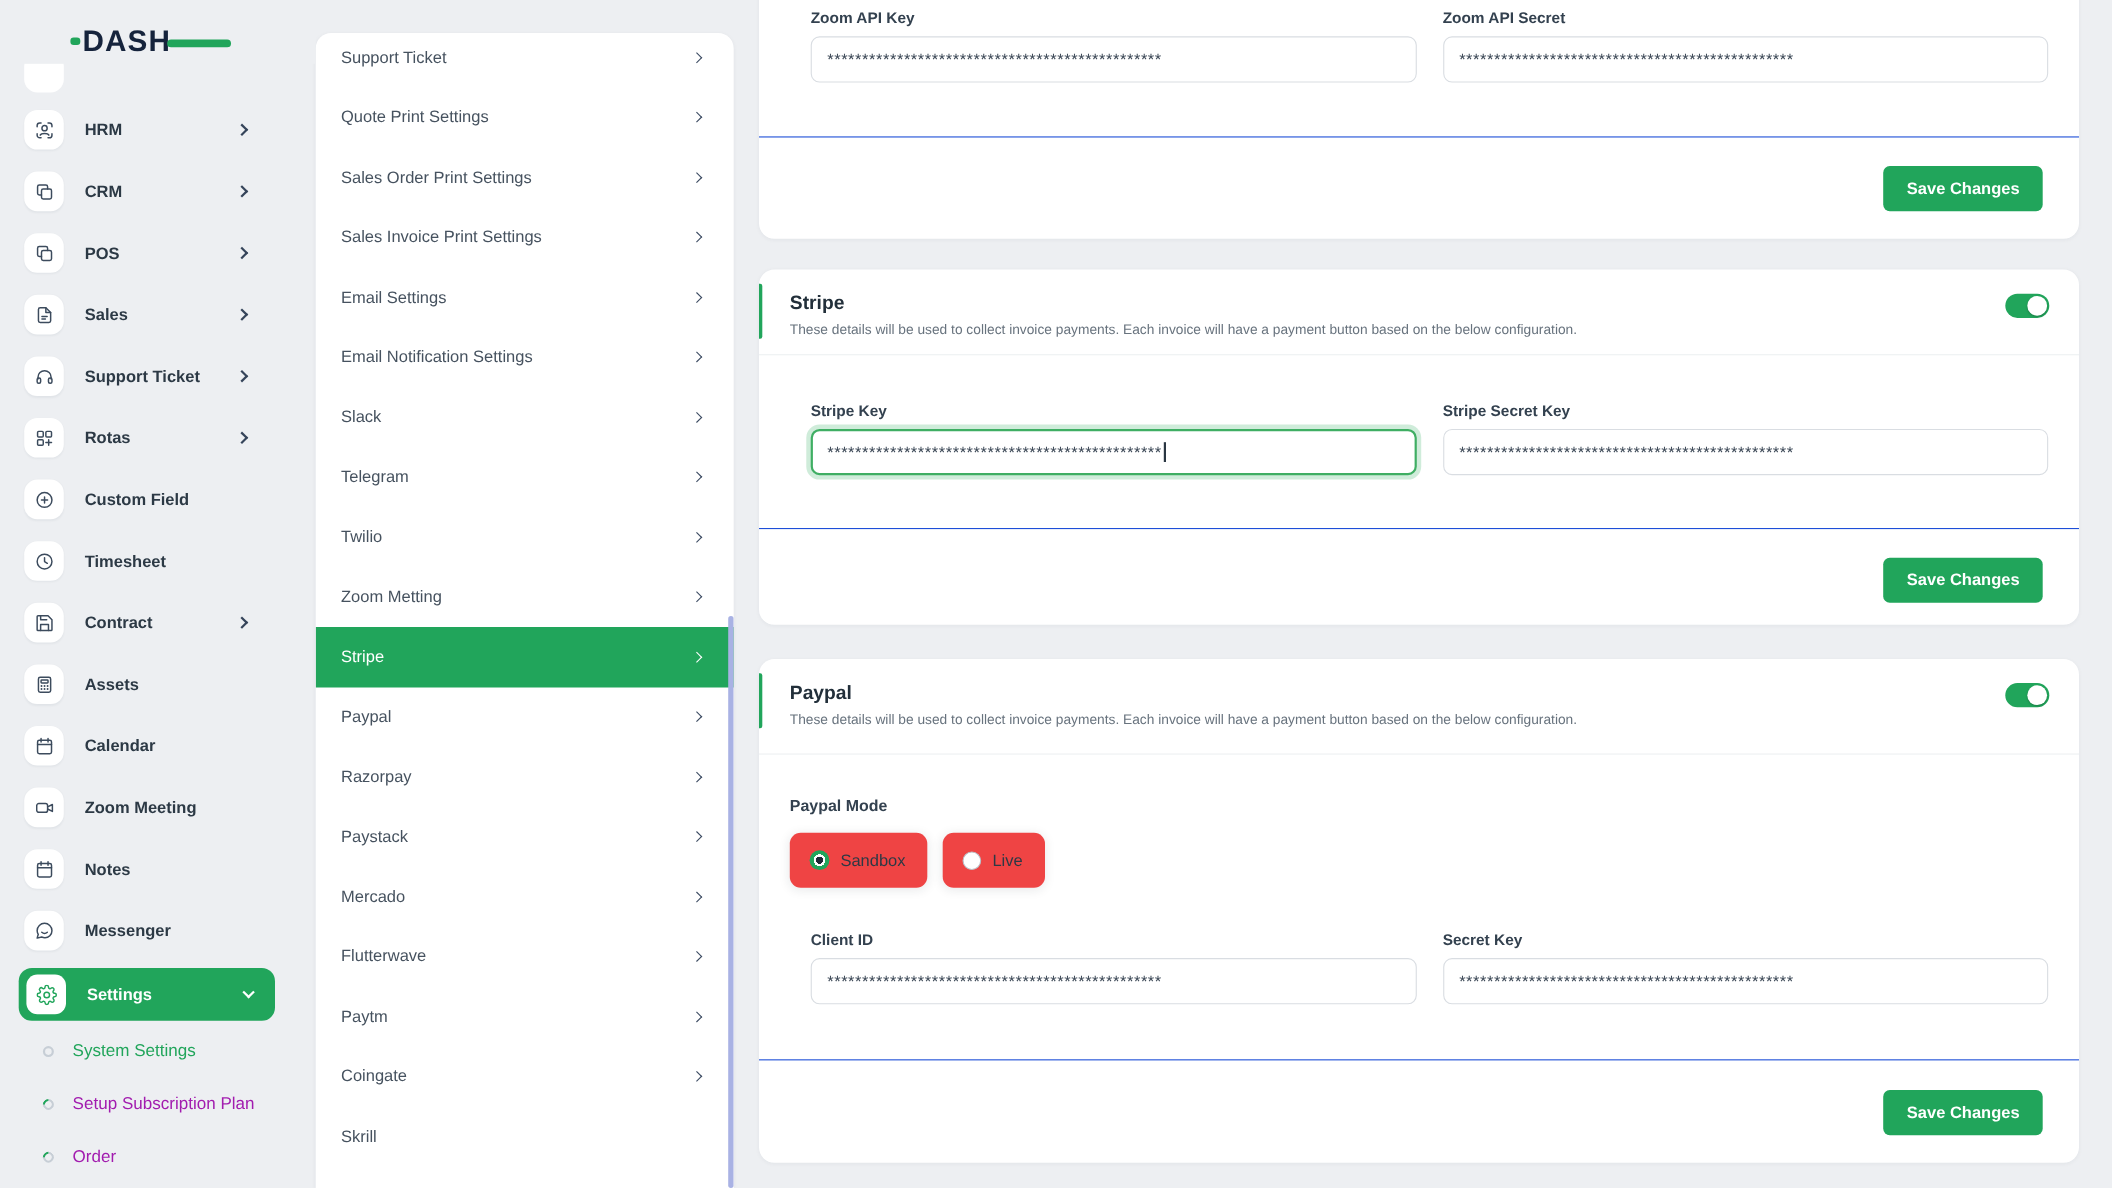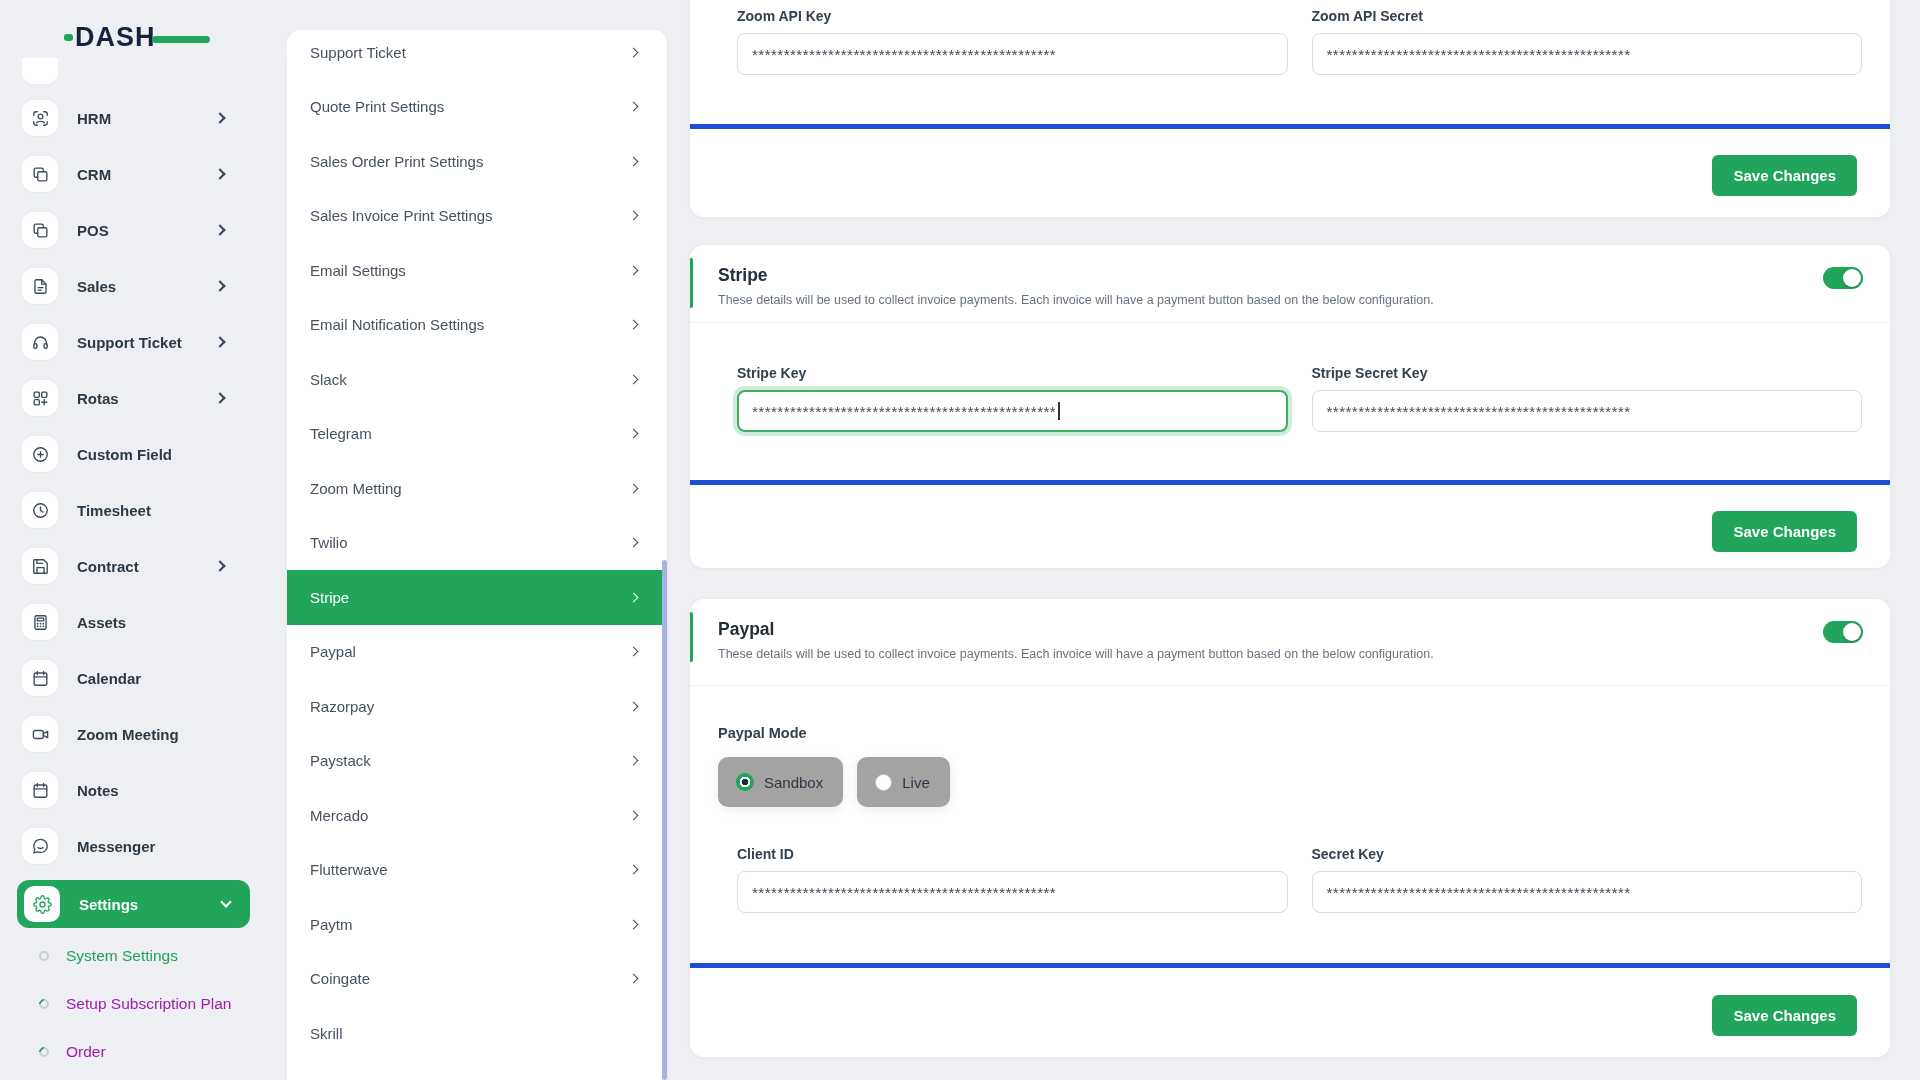--- a/index.html
+++ b/index.html
@@ -64,26 +64,26 @@
   .card-zoom .fields-row { top:58px; }
   .card-stripe .fields-row { top:120px; }
   .card-paypal .fields-row { top:247px; }
   .field-label { display:block; font-size:14px; font-weight:700; color:#33414f; margin-bottom:9px; }
   .input { height:42px; border:1px solid #d9dde2; border-radius:8px; background:#fff; display:flex; align-items:center; padding:0 14px; font-size:15px; letter-spacing:.5px; color:#3f4b59; white-space:nowrap; overflow:hidden; cursor:text; }
   .input.focused { border:2px solid #3fae63; box-shadow:0 0 0 4px rgba(62,178,106,.25); padding:0 13px; }
   .caret { display:inline-block; width:1.5px; height:18px; background:#2a3642; margin-left:2px; flex:none; }
 
   .mode-label { position:absolute; left:28px; top:126px; font-size:14.5px; font-weight:700; color:#33414f; }
   .chips { position:absolute; left:28px; top:158px; display:flex; gap:14px; }
-  .chip { height:50px; background:#a3a3a3; border-radius:10px; box-shadow:0 2px 10px rgba(25,39,52,.10); display:flex; align-items:center; gap:10px; padding:0 20px 0 18px; font-size:15px; color:#2c3945; cursor:pointer; }
+  .chip { height:50px; background:#ef4444; border-radius:10px; box-shadow:0 2px 10px rgba(25,39,52,.10); display:flex; align-items:center; gap:10px; padding:0 20px 0 18px; font-size:15px; color:#2c3945; cursor:pointer; }
   .radio { width:18px; height:18px; border-radius:50%; flex:none; }
   .radio.checked { background:radial-gradient(circle,#1d2a35 0 3.2px,#ffffff 3.2px 5.4px,#21a55b 5.4px 9px); }
   .radio.unchecked { width:17px; height:17px; border:1.5px solid #b9c0c8; background:#fff; }
 
-  .card-footer { position:absolute; left:0; right:0; bottom:0; border-top:5px solid #1d4ed8; }
+  .card-footer { position:absolute; left:0; right:0; bottom:0; border-top:1px solid #1d4ed8; }
   .card-zoom .card-footer { top:174px; }
   .card-stripe .card-footer { top:235px; }
   .card-paypal .card-footer { top:364px; }
   .save-btn { position:absolute; right:33px; top:26px; height:41px; padding:0 21px; background:#21a55b; color:#ffffff; font-family:inherit; font-size:15px; font-weight:600; border:none; border-radius:6px; cursor:pointer; }
   .card-paypal .save-btn { top:27px; }
 </style>
 </head>
 <body>
 
 <div class="app">
@@ -332,26 +332,26 @@
           <span class="mlabel">Slack</span>
           <span class="chev"></span>
         </div>
 
         <div class="mrow">
           <span class="mlabel">Telegram</span>
           <span class="chev"></span>
         </div>
 
         <div class="mrow">
+          <span class="mlabel">Twilio</span>
+          <span class="chev"></span>
+        </div>
+
+        <div class="mrow">
           <span class="mlabel">Zoom Metting</span>
-          <span class="chev"></span>
-        </div>
-
-        <div class="mrow">
-          <span class="mlabel">Twilio</span>
           <span class="chev"></span>
         </div>
 
         <div class="mrow active">
           <span class="mlabel">Stripe</span>
           <span class="chev"></span>
         </div>
 
         <div class="mrow">
           <span class="mlabel">Paypal</span>

